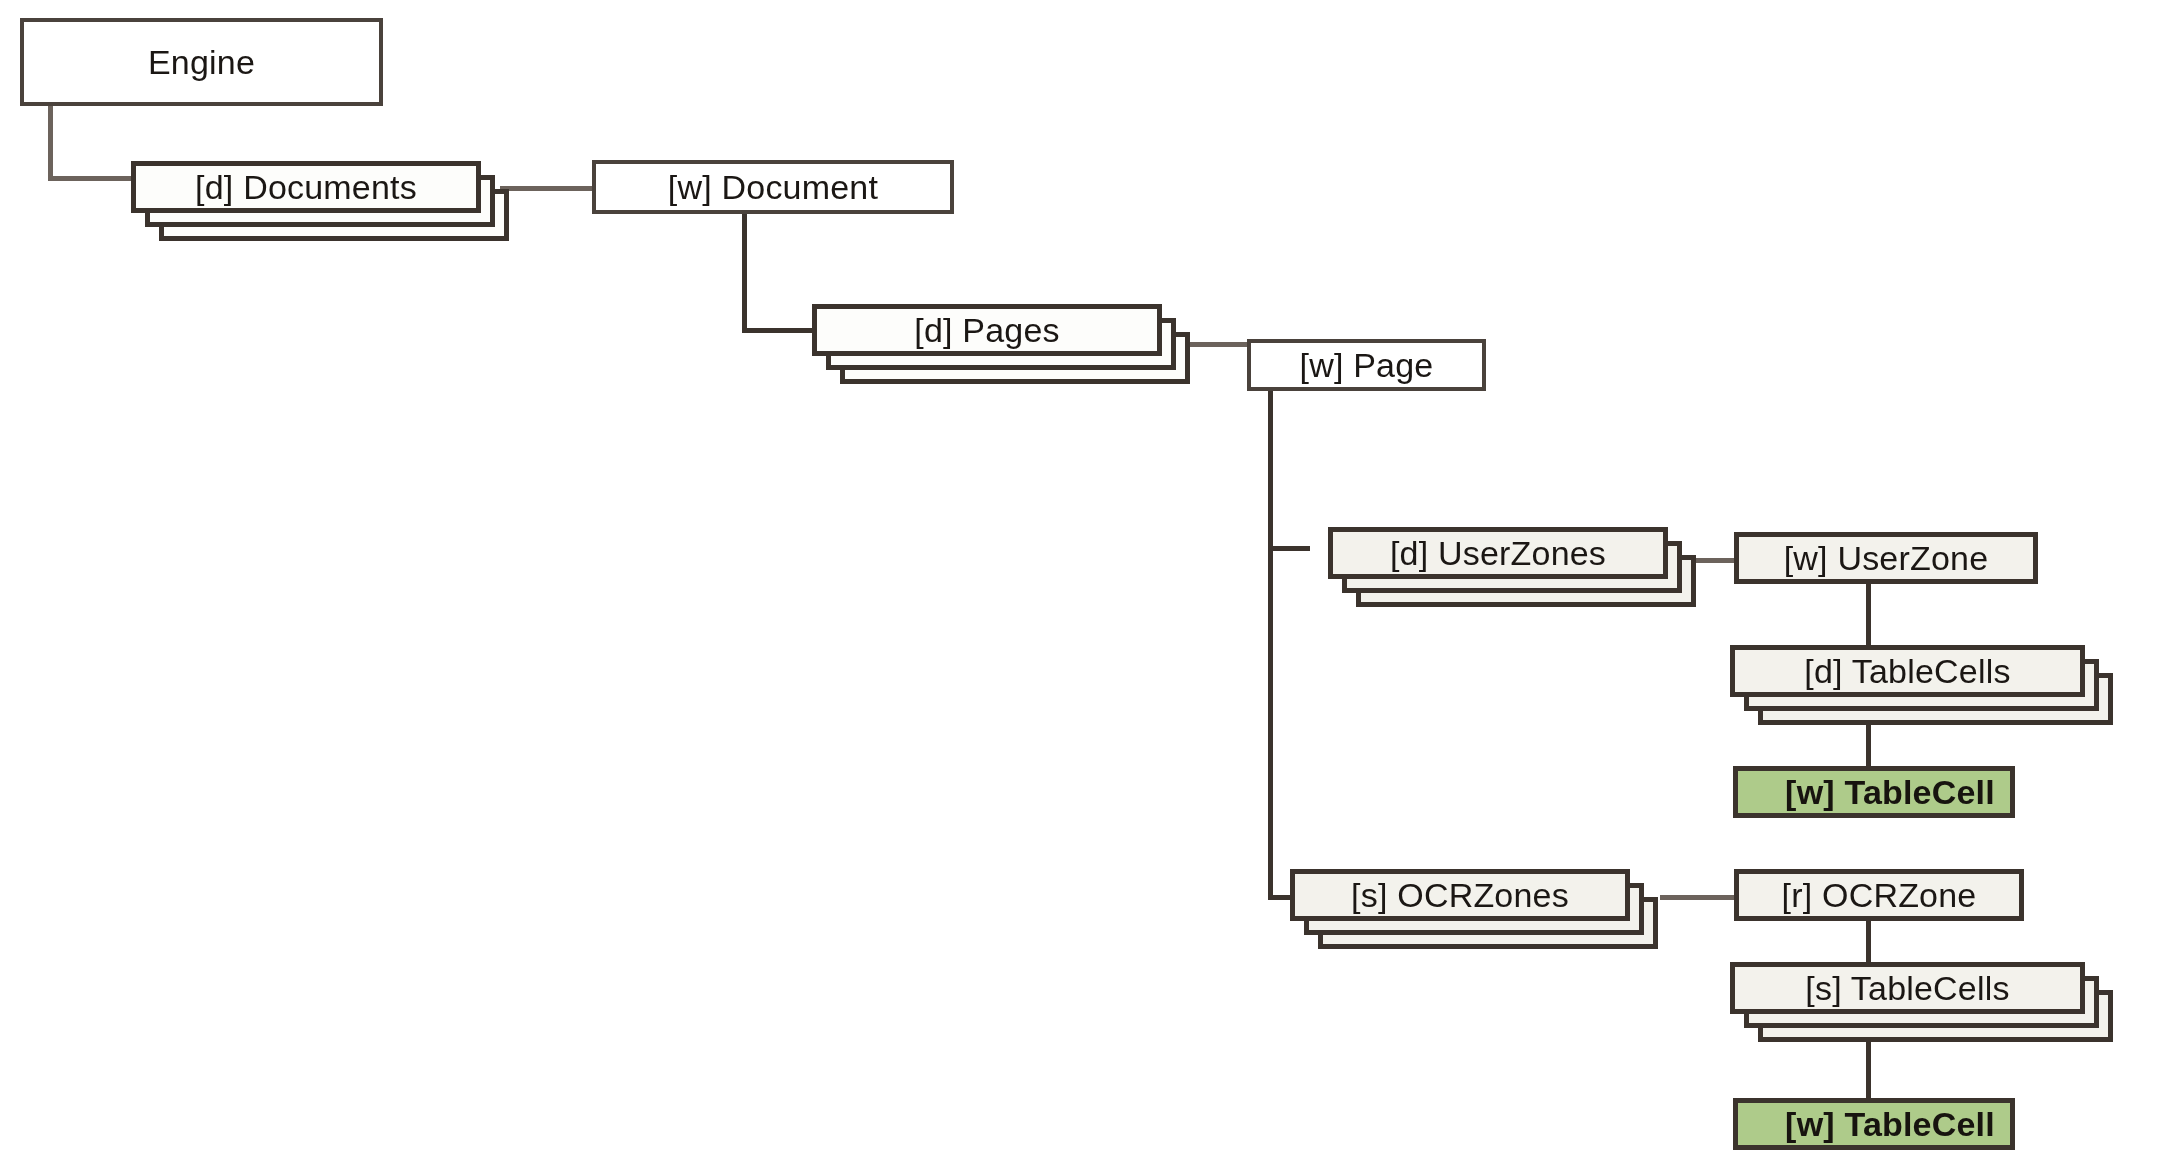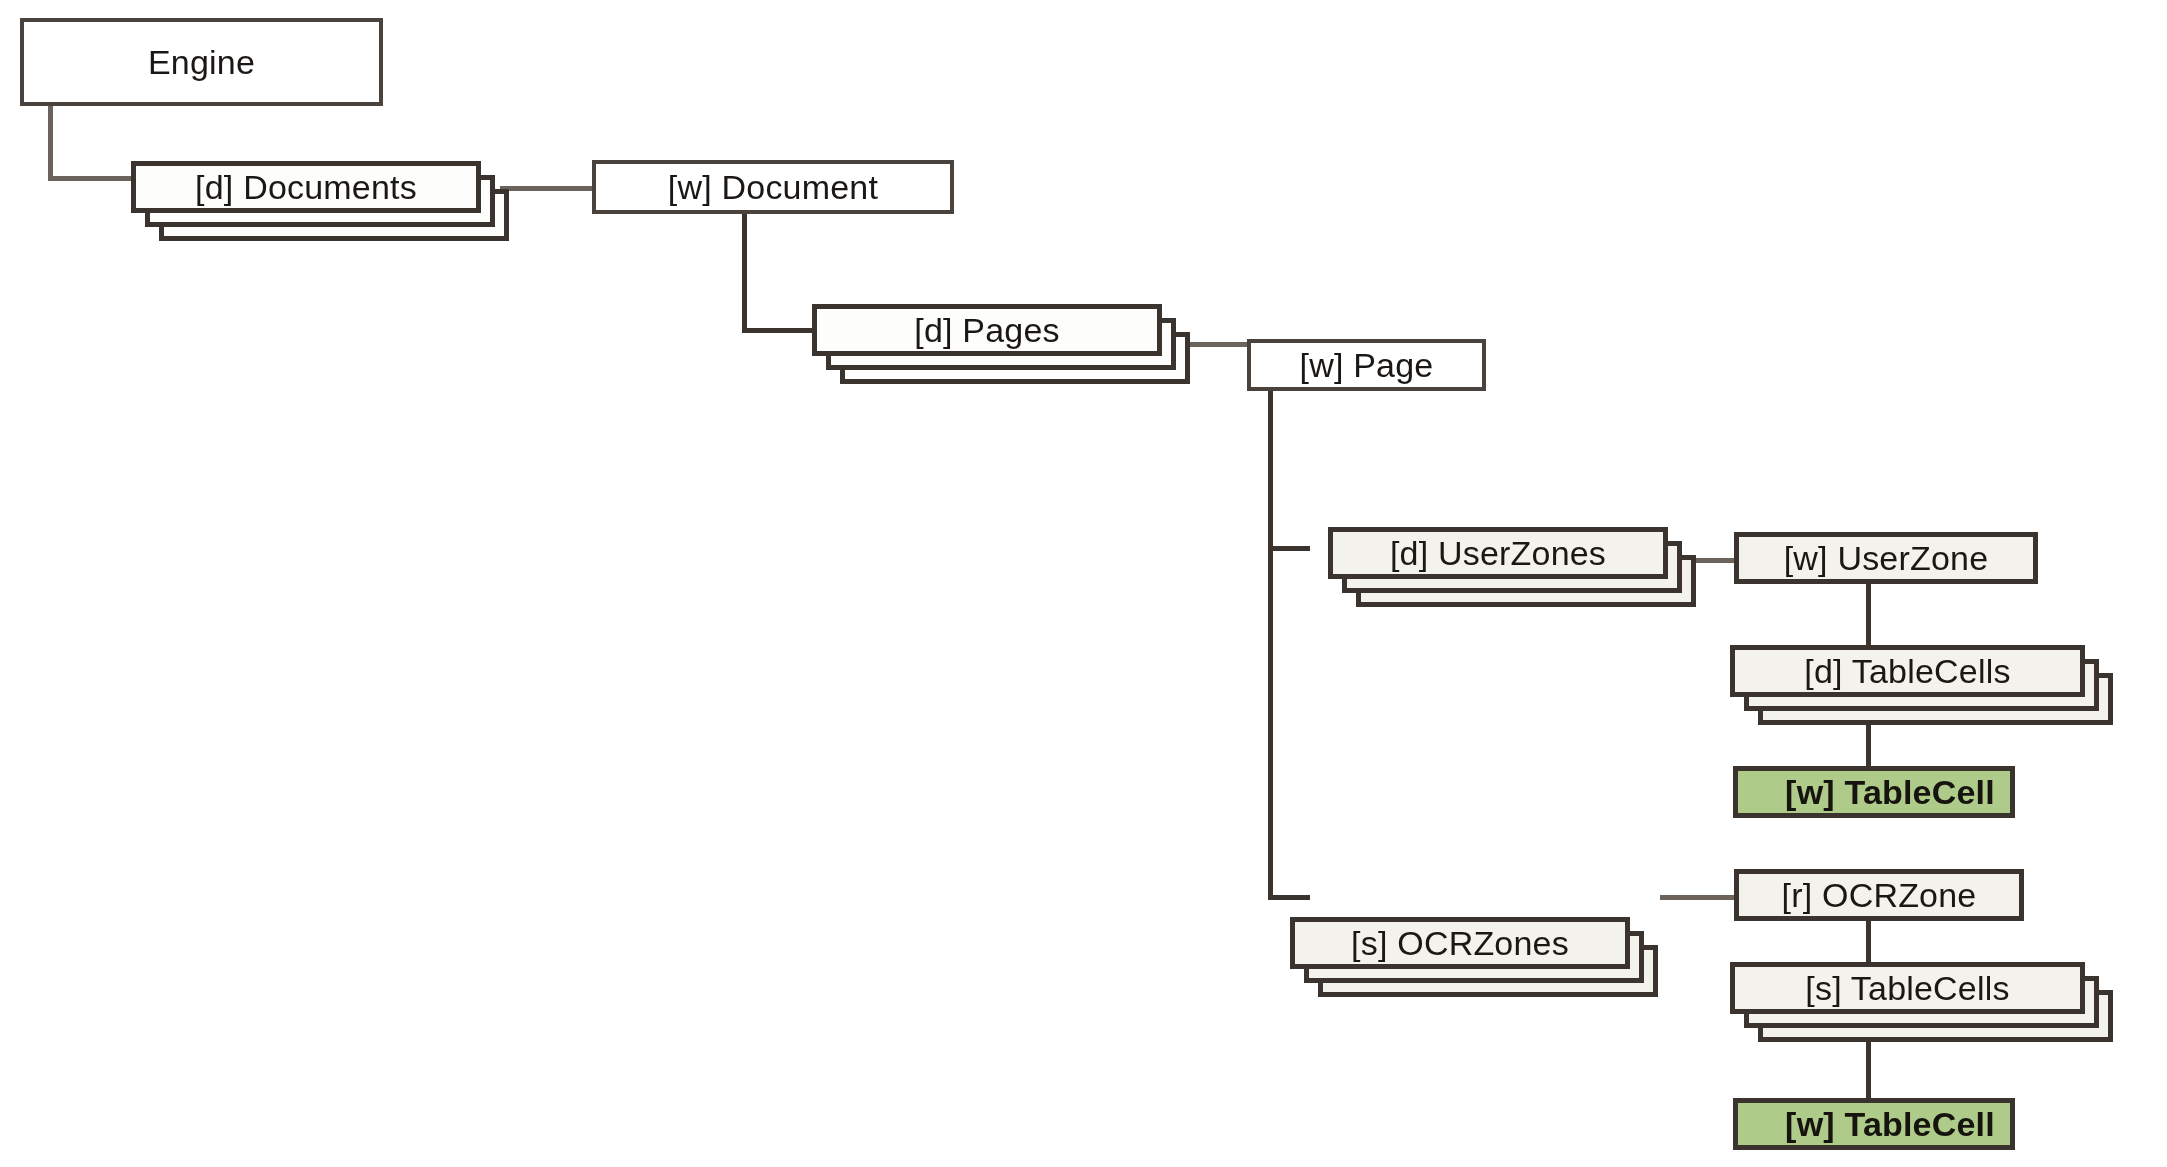--- a/index.html
+++ b/index.html
@@ -180,21 +180,21 @@
       <span class="label">[d] TableCells</span>
     </div>
   </div>
 
   <div class="node green" style="left:1733px; top:766px; width:282px; height:52px;">
     <div class="face">
       <span class="label">[w] TableCell</span>
     </div>
   </div>
 
-  <div class="node cream" style="left:1290px; top:917px; width:340px; height:52px;border-radius:17px;">
+  <div class="node cream" style="left:1290px; top:869px; width:340px; height:52px;border-radius:17px;">
     <div class="stack-layer s2"></div>
     <div class="stack-layer s1"></div>
     <div class="face">
       <span class="label">[s] OCRZones</span>
     </div>
   </div>
 
   <div class="node cream" style="left:1734px; top:869px; width:290px; height:52px;">
     <div class="face">
       <span class="label">[r] OCRZone</span>

